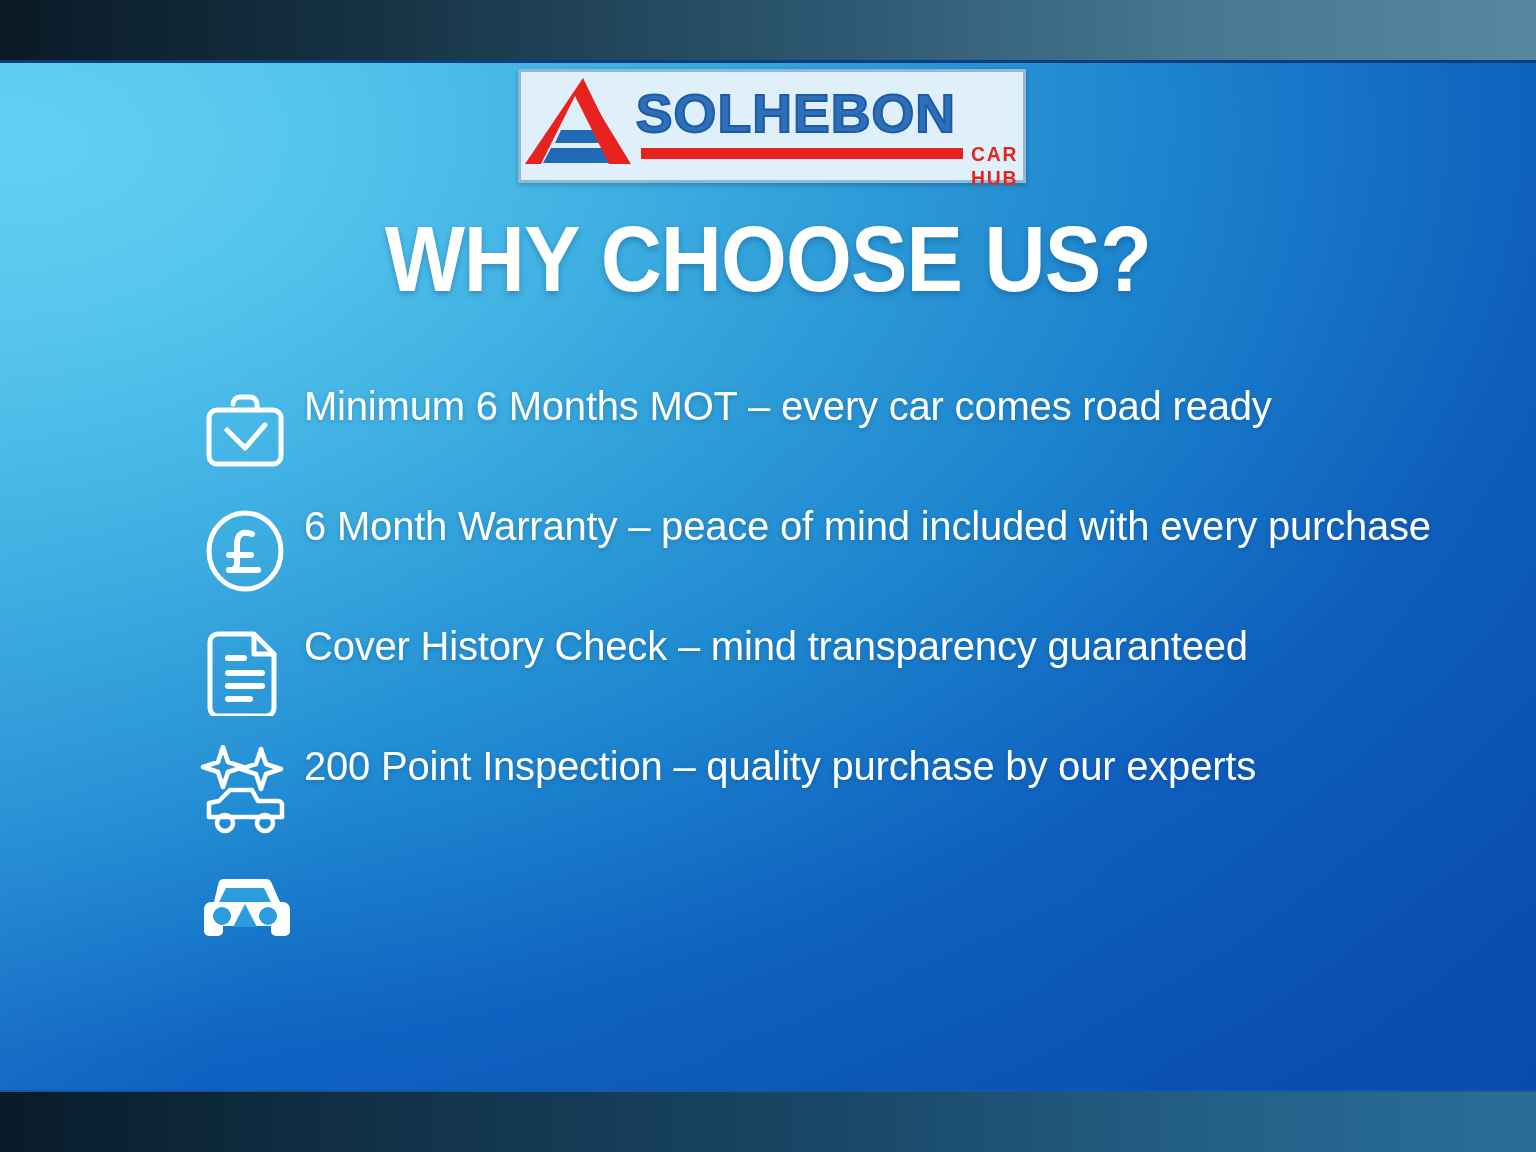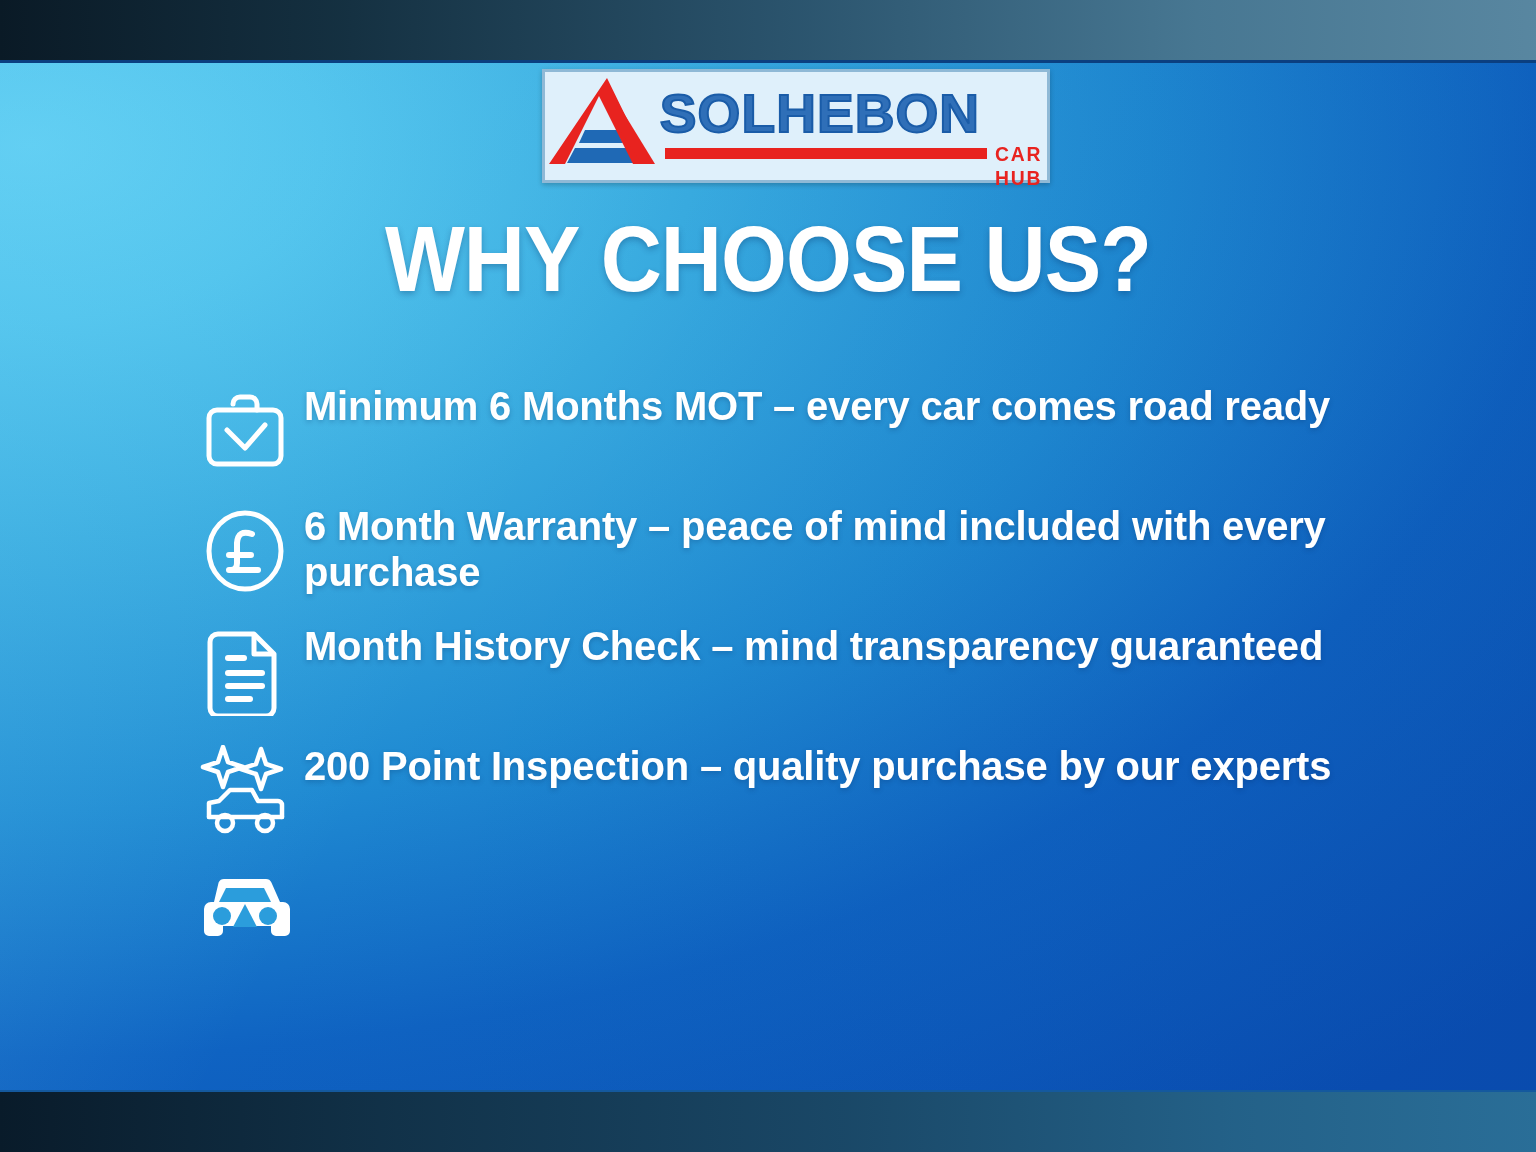--- a/index.html
+++ b/index.html
@@ -40,21 +40,21 @@
   }
   #poster::after{
     content:"";
     position:absolute; inset:0;
     background:linear-gradient(118deg, rgba(110,212,245,.30) 0%, rgba(110,212,245,0) 36%, rgba(6,62,150,.10) 72%, rgba(6,58,144,.22) 100%);
     pointer-events:none;
   }
 
   
   #logo-plaque {
-    position:absolute; left:542px; top:6px;
+    position:absolute; left:518px; top:6px;
     width:508px; height:114px;
     background:#dff0fb;
     border:3px solid #8fb9d6;
     box-shadow:0 2px 5px rgba(0,0,0,.22);
     display:flex; align-items:center;
     z-index:3;
   }
   #logo-mark { width:118px; height:100%; position:relative; flex:0 0 118px; }
   #logo-wordblock { flex:1; position:relative; height:100%; padding-right:8px; }
   #logo-wordmark {
@@ -115,22 +115,22 @@
   .feature-text {
     flex:1;
     color:#ffffff;
     font-family:"Liberation Sans", sans-serif;
     font-size:40px;
     line-height:1.16;
     letter-spacing:-.2px;
     text-shadow:0 2px 5px rgba(4,40,92,.25);
     padding-top:2px;
   }
-  .feature-text .lead { font-weight:700; }
-  .feature-text .rest { font-weight:700; }
+  .feature-text .lead { font-weight:400; }
+  .feature-text .rest { font-weight:400; }
 </style>
 </head>
 <body>
 
 <div id="stage">
 
   <div id="letterbox-top" class="letterbox"></div>
 
   <div id="poster">
 
@@ -188,21 +188,21 @@
           <svg width="78" height="90" viewBox="0 0 78 90">
             <path d="M12 8 h36 l20 20 v54 a8 8 0 0 1 -8 8 h-48 a8 8 0 0 1 -8 -8 v-66 a8 8 0 0 1 8 -8 z" fill="none" stroke="#fff" stroke-width="5" stroke-linejoin="round"></path>
             <path d="M48 8 v20 h20" fill="none" stroke="#fff" stroke-width="5" stroke-linejoin="round"></path>
             <line x1="22" y1="32" x2="38" y2="32" stroke="#fff" stroke-width="6" stroke-linecap="round"></line>
             <line x1="22" y1="47" x2="56" y2="47" stroke="#fff" stroke-width="6" stroke-linecap="round"></line>
             <line x1="22" y1="60" x2="56" y2="60" stroke="#fff" stroke-width="6" stroke-linecap="round"></line>
             <line x1="22" y1="73" x2="44" y2="73" stroke="#fff" stroke-width="6" stroke-linecap="round"></line>
           </svg>
         </div>
         <div class="feature-text">
-          <span class="lead">Month History Check</span><span class="rest"> – mind transparency guaranteed</span>
+          <span class="lead">Cover History Check</span><span class="rest"> – mind transparency guaranteed</span>
         </div>
       </div>
 
       <div class="feature-row">
         <div class="feature-icon">
           <svg width="92" height="92" viewBox="0 0 92 92">
             <path d="M24 2 L29 17 L44 22 L29 27 L24 42 L19 27 L4 22 L19 17 Z" fill="none" stroke="#fff" stroke-width="4.5" stroke-linejoin="round"></path>
             <path d="M62 4 L67 19 L82 24 L67 29 L62 44 L57 29 L42 24 L57 19 Z" fill="none" stroke="#fff" stroke-width="4.5" stroke-linejoin="round"></path>
             <path d="M10 72 v-14 l10 -2 l11 -11 h22 l6 11 h20 a4 4 0 0 1 4 4 v12" fill="none" stroke="#fff" stroke-width="4.5" stroke-linejoin="round" stroke-linecap="round"></path>
             <line x1="10" y1="72" x2="83" y2="72" stroke="#fff" stroke-width="4.5" stroke-linecap="round"></line>

